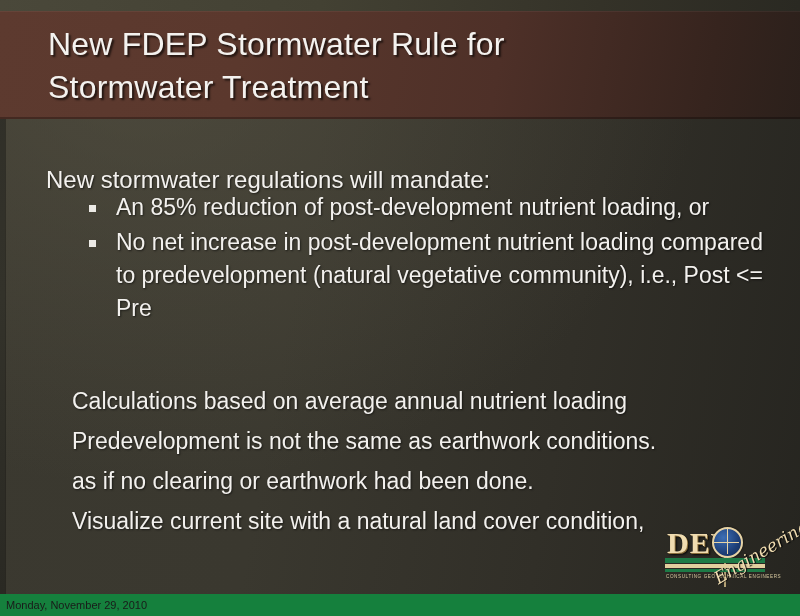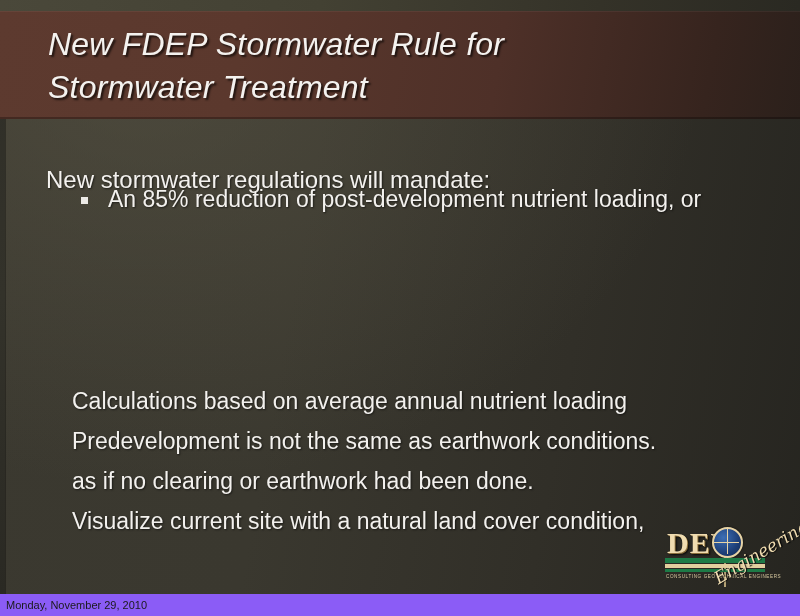--- a/index.html
+++ b/index.html
@@ -63,21 +63,20 @@
 
   
   .title-band {
     position: absolute;
     left: 0;
     top: 11px;
     width: 800px;
     height: 108px;
     background: linear-gradient(100deg, #5d3a2f 0%, #5b382d 30%, #4e3028 62%, #36241e 88%, #2b201b 100%);
     box-shadow: inset 0 1px 0 rgba(255,255,255,0.05);
-    font-style: italic;
   }
   .title-band::after {
     content: "";
     position: absolute;
     left: 0; bottom: 0;
     width: 100%; height: 2px;
     background: rgba(0,0,0,0.28);
   }
   .title-text {
     position: absolute;
@@ -111,21 +110,21 @@
     text-shadow: 1px 1px 2px rgba(0,0,0,0.55);
     margin-top: 24px;
   }
 
   .bullets {
     position: absolute;
     left: 72px;
     top: 56px;
     width: 700px;
     list-style: none;
-    margin: 8px;
+    margin: 16px;
     padding: 0;
   }
   .bullet-item {
     position: relative;
     padding-left: 28px;
     margin-bottom: 2px;
     color: #f3f1ee;
     font-size: 23px;
     line-height: 33px;
     text-shadow: 1px 1px 2px rgba(0,0,0,0.55);
@@ -261,21 +260,21 @@
     white-space: nowrap;
   }
 
   
   .footer {
     position: absolute;
     left: 0;
     top: 594px;
     width: 800px;
     height: 22px;
-    background: #8b5cf6;
+    background: #15803d;
   }
   .footer-date {
     position: absolute;
     left: 6px;
     top: 4px;
     font-size: 11px;
     line-height: 14px;
     color: #1a1a1a;
   }
 </style>
@@ -297,20 +296,24 @@
     </div>
 
     <div class="body-area">
 
       <div class="lead-line">New stormwater regulations will mandate:</div>
 
       <ul class="bullets">
         <li class="bullet-item">
           <span class="bullet-marker"></span>
           <span>An 85% reduction of post-development nutrient loading, or</span>
+        </li>
+        <li class="bullet-item">
+          <span class="bullet-marker"></span>
+          <span>No net increase in post-development nutrient loading compared to predevelopment (natural vegetative community), i.e., Post &lt;= Pre</span>
         </li>
       </ul>
 
       <div class="para-block">
         <div class="para-line">Calculations based on average annual nutrient loading</div>
         <div class="para-line">Predevelopment is not the same as earthwork conditions.</div>
         <div class="para-line">as if no clearing or earthwork had been done.</div>
         <div class="para-line">Visualize current site with a natural land cover condition,</div>
       </div>
 

